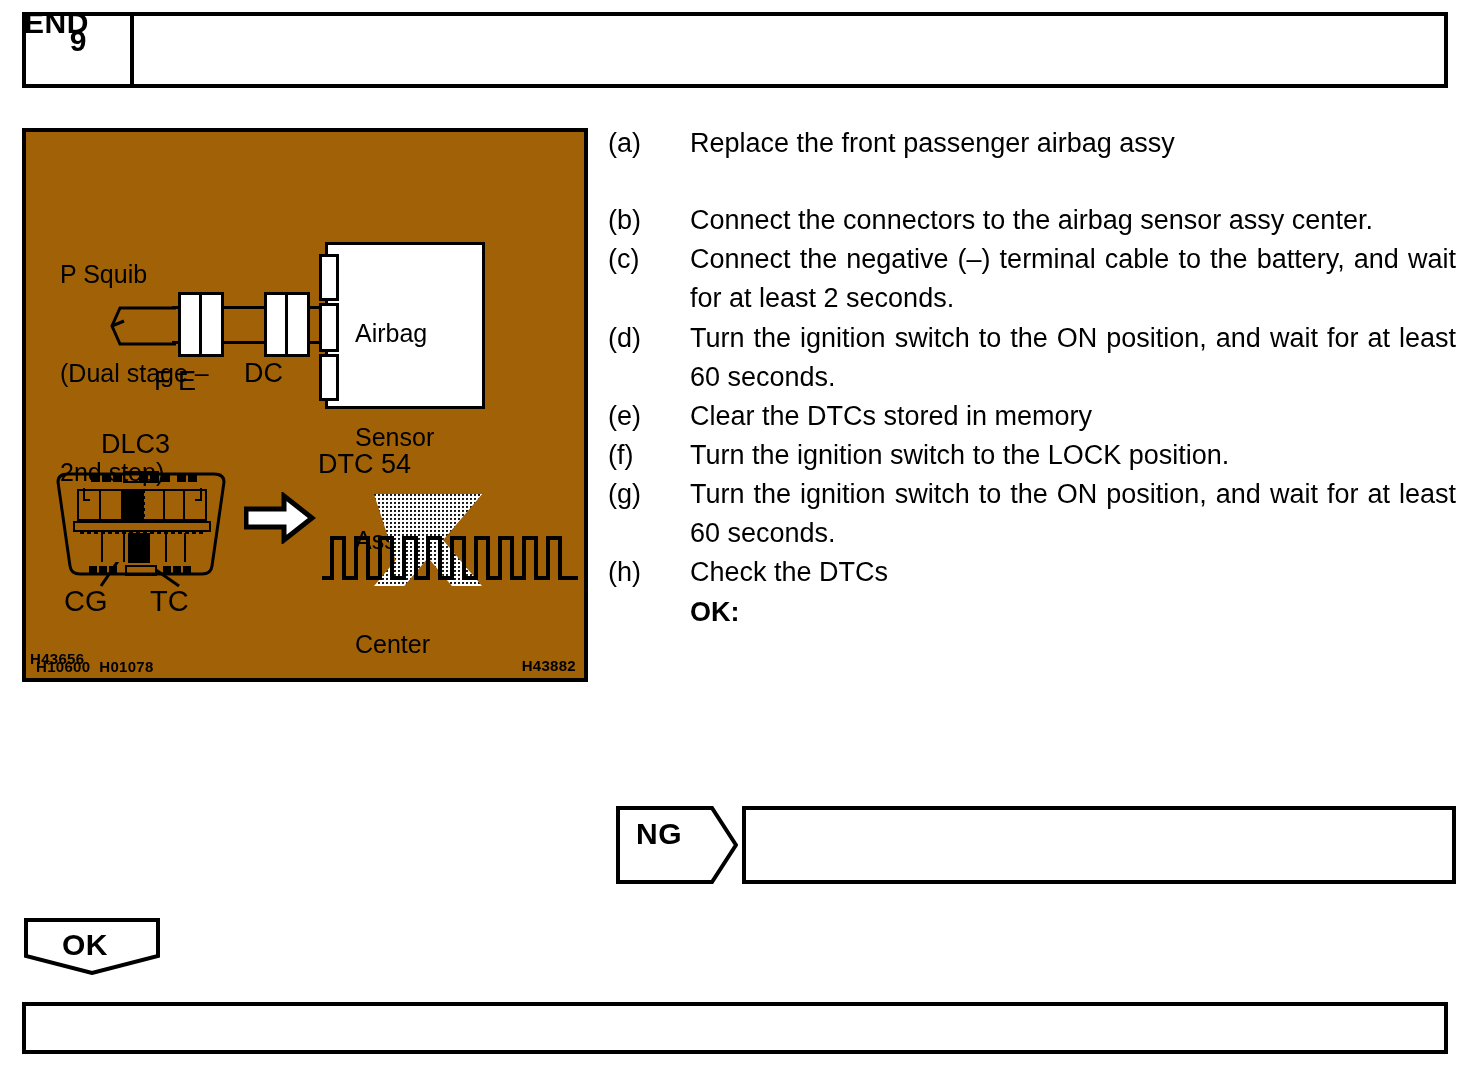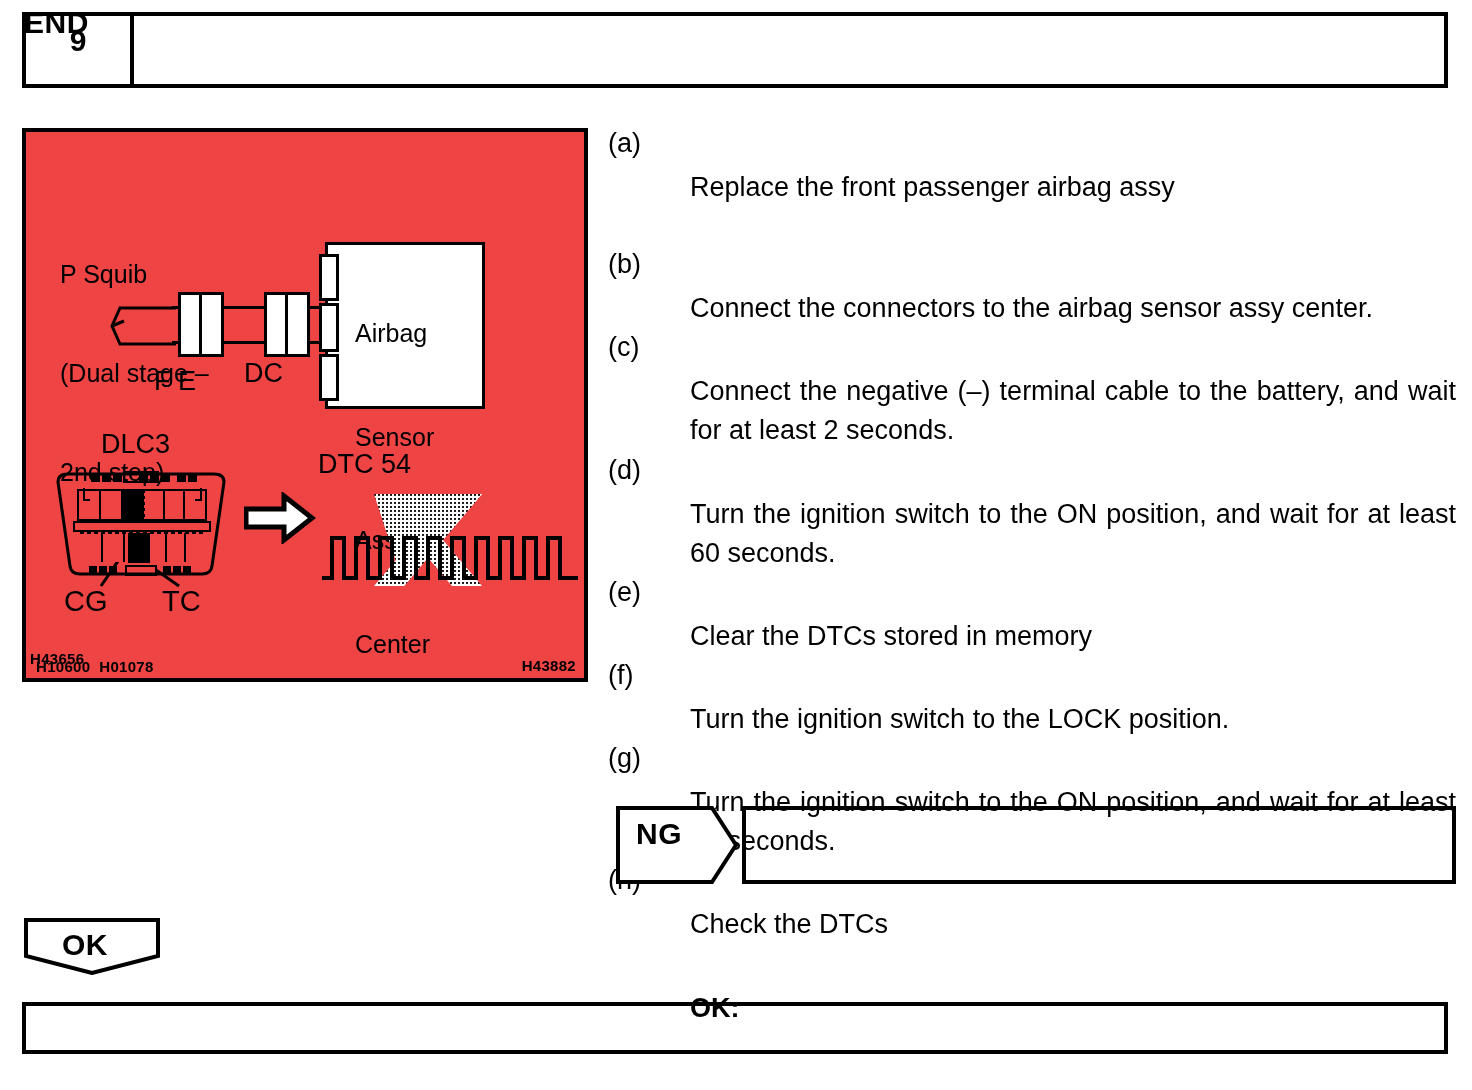--- a/index.html
+++ b/index.html
@@ -57,21 +57,21 @@
 
   
   .figure-panel {
     position: absolute;
     left: 22px;
     top: 128px;
     width: 566px;
     height: 554px;
     border: 4px solid #000;
     box-sizing: border-box;
-    background: #ef4444;
+    background: #a16207;
     padding-left: 24px;
   }
 
   .fig-label {
     position: absolute;
     font-size: 25px;
     line-height: 1.32;
     white-space: pre;
   }
 
@@ -120,21 +120,21 @@
     width: 20px;
     border: 3px solid #000;
     box-sizing: border-box;
     background: #fff;
   }
 
   
   .lbl-dlc3 { left: 75px; top: 295px; font-size: 27px; }
   .lbl-dtc54 { left: 292px; top: 315px; font-size: 27px; }
   .lbl-cg { left: 38px; top: 450px; font-size: 29px; }
-  .lbl-tc { left: 136px; top: 450px; font-size: 29px; }
+  .lbl-tc { left: 124px; top: 450px; font-size: 29px; }
 
   .dlc3 { position: absolute; left: 20px; top: 338px; }
 
   
   .fig-code {
     position: absolute;
     font-size: 15px;
     font-weight: bold;
     letter-spacing: 0.3px;
     white-space: pre;
@@ -162,21 +162,20 @@
     font-size: 27px;
     line-height: 1.45;
   }
   .instr-label {
     width: 82px;
     flex: 0 0 82px;
   }
   .instr-text {
     flex: 1 1 auto;
     text-align: justify;
-    margin-top: 44px;
   }
   .instr-text.nojust { text-align: left; }
   .instr-spacer { height: 38px; }
   .bold { font-weight: bold; }
   .hint-block {
     font-size: 27px;
     line-height: 1.45;
     margin-top: 2px;
     text-align: justify;
   }

